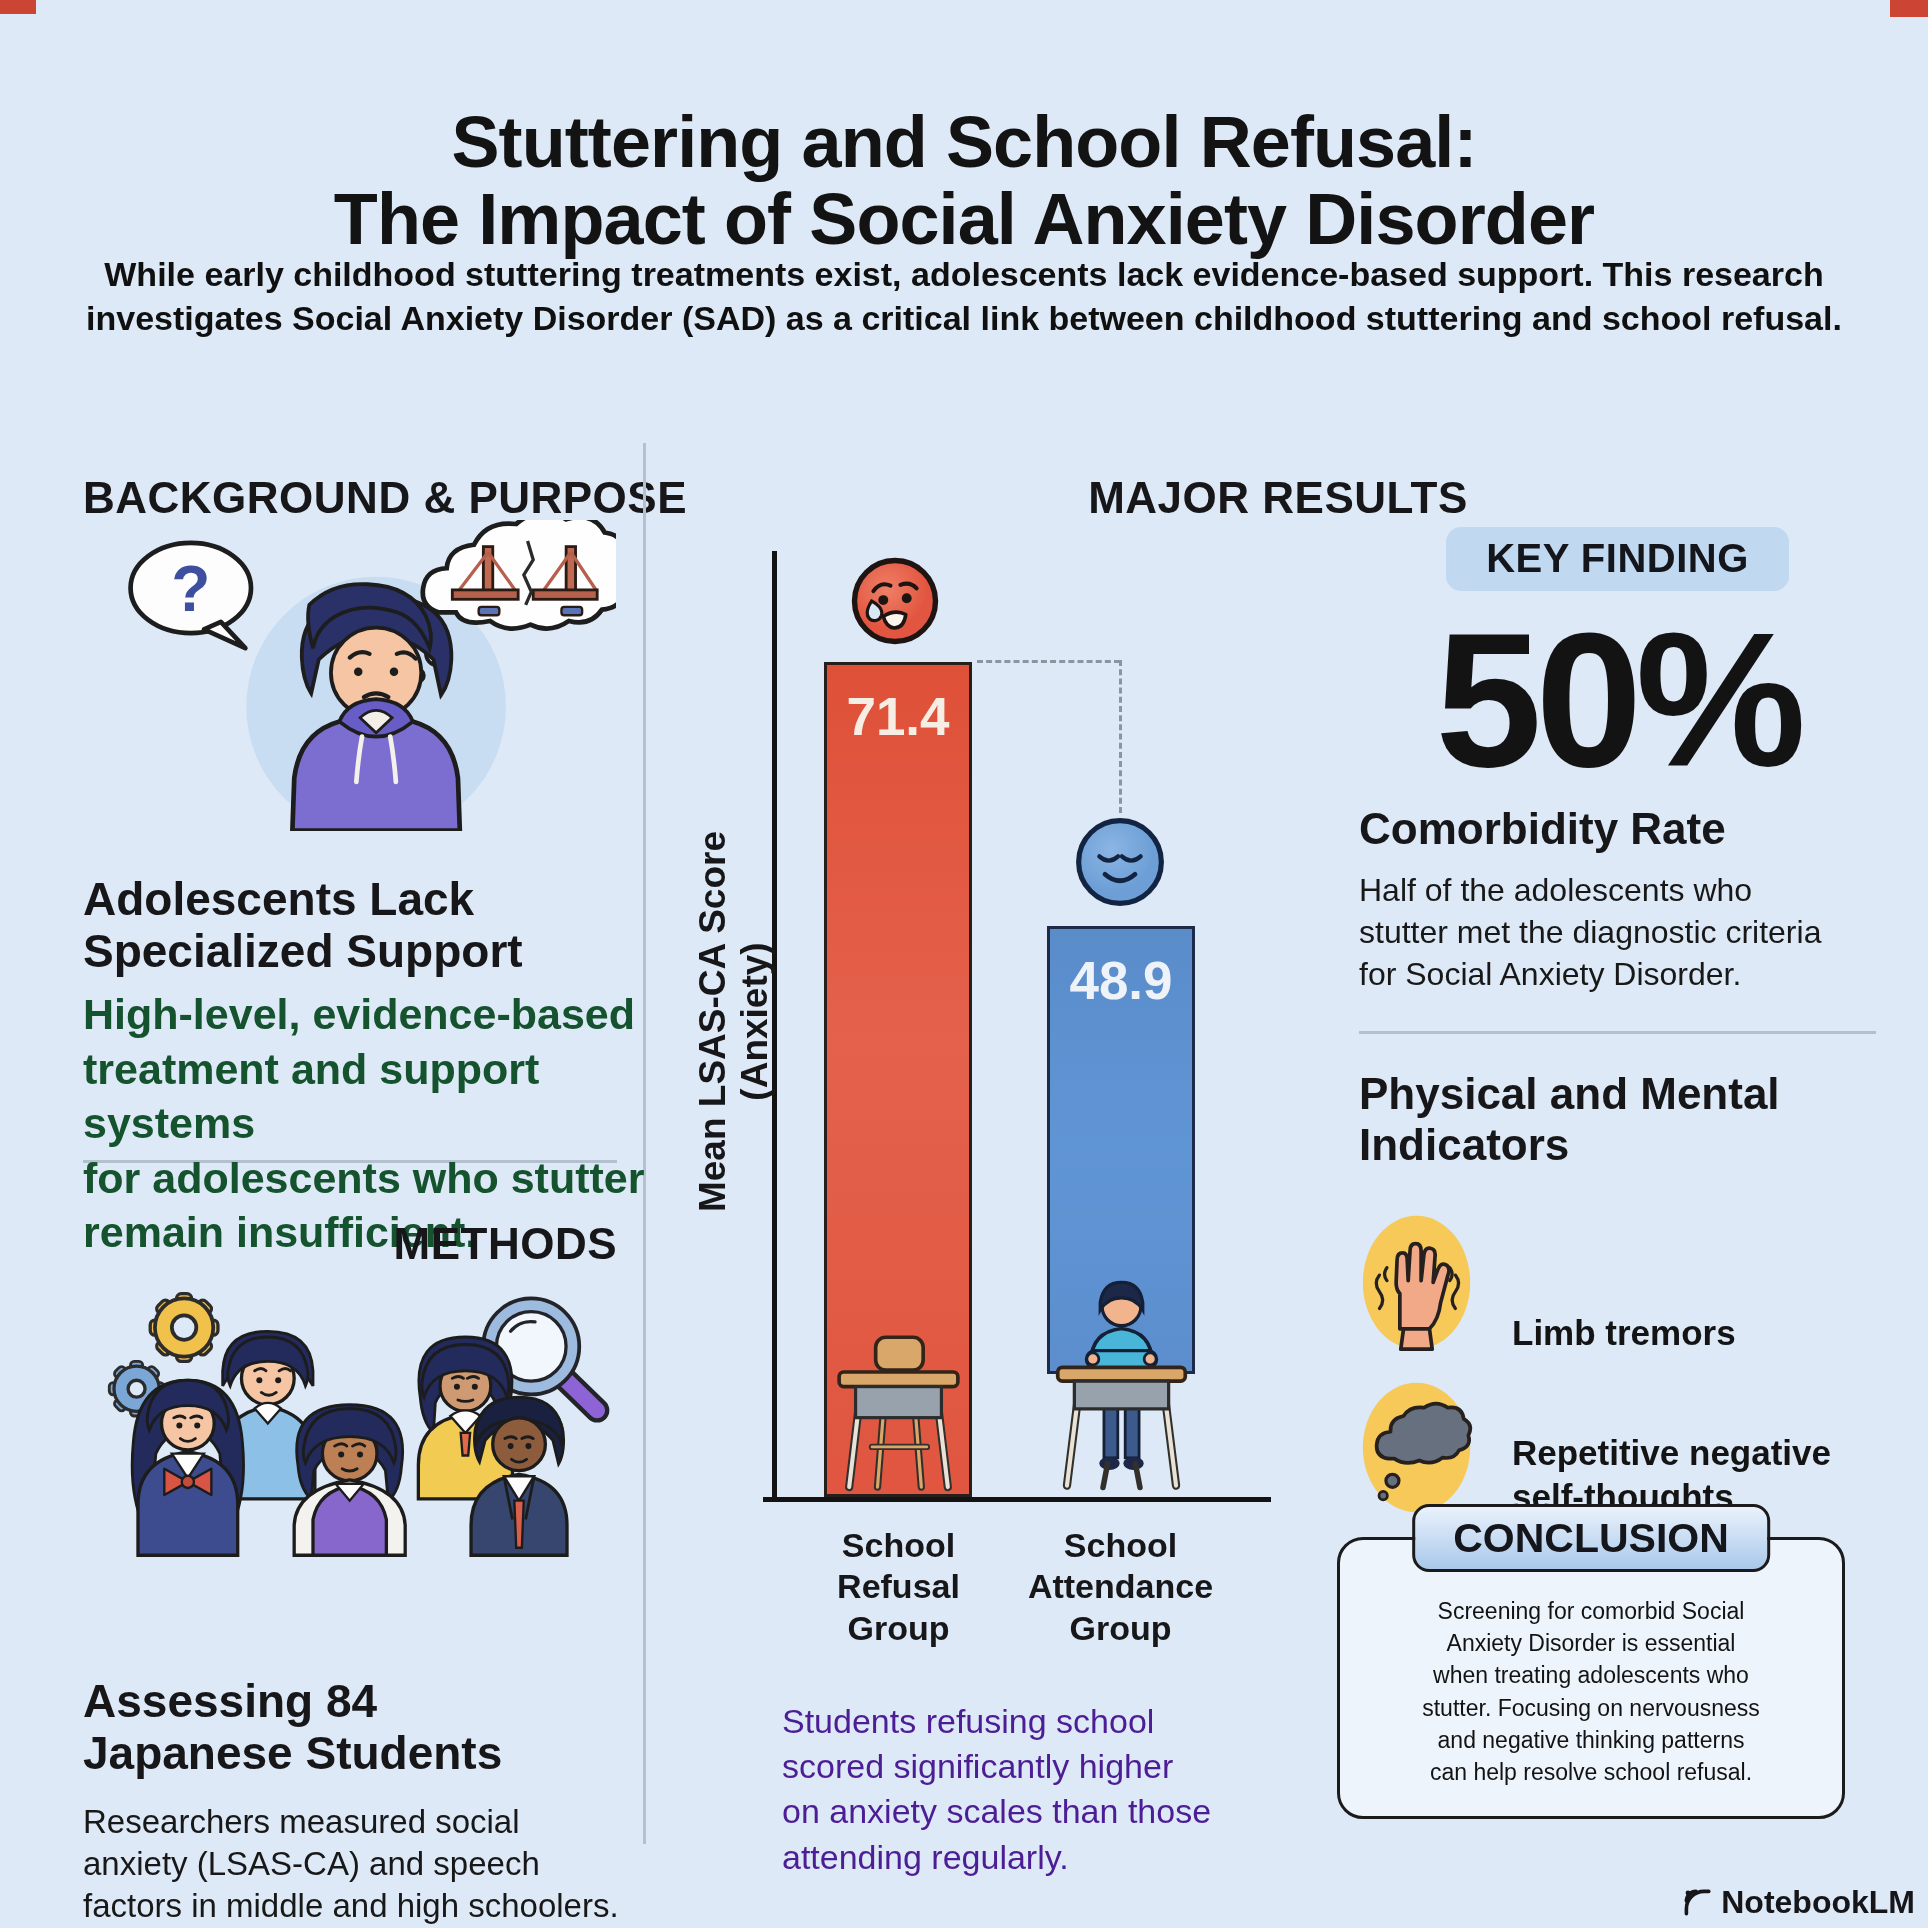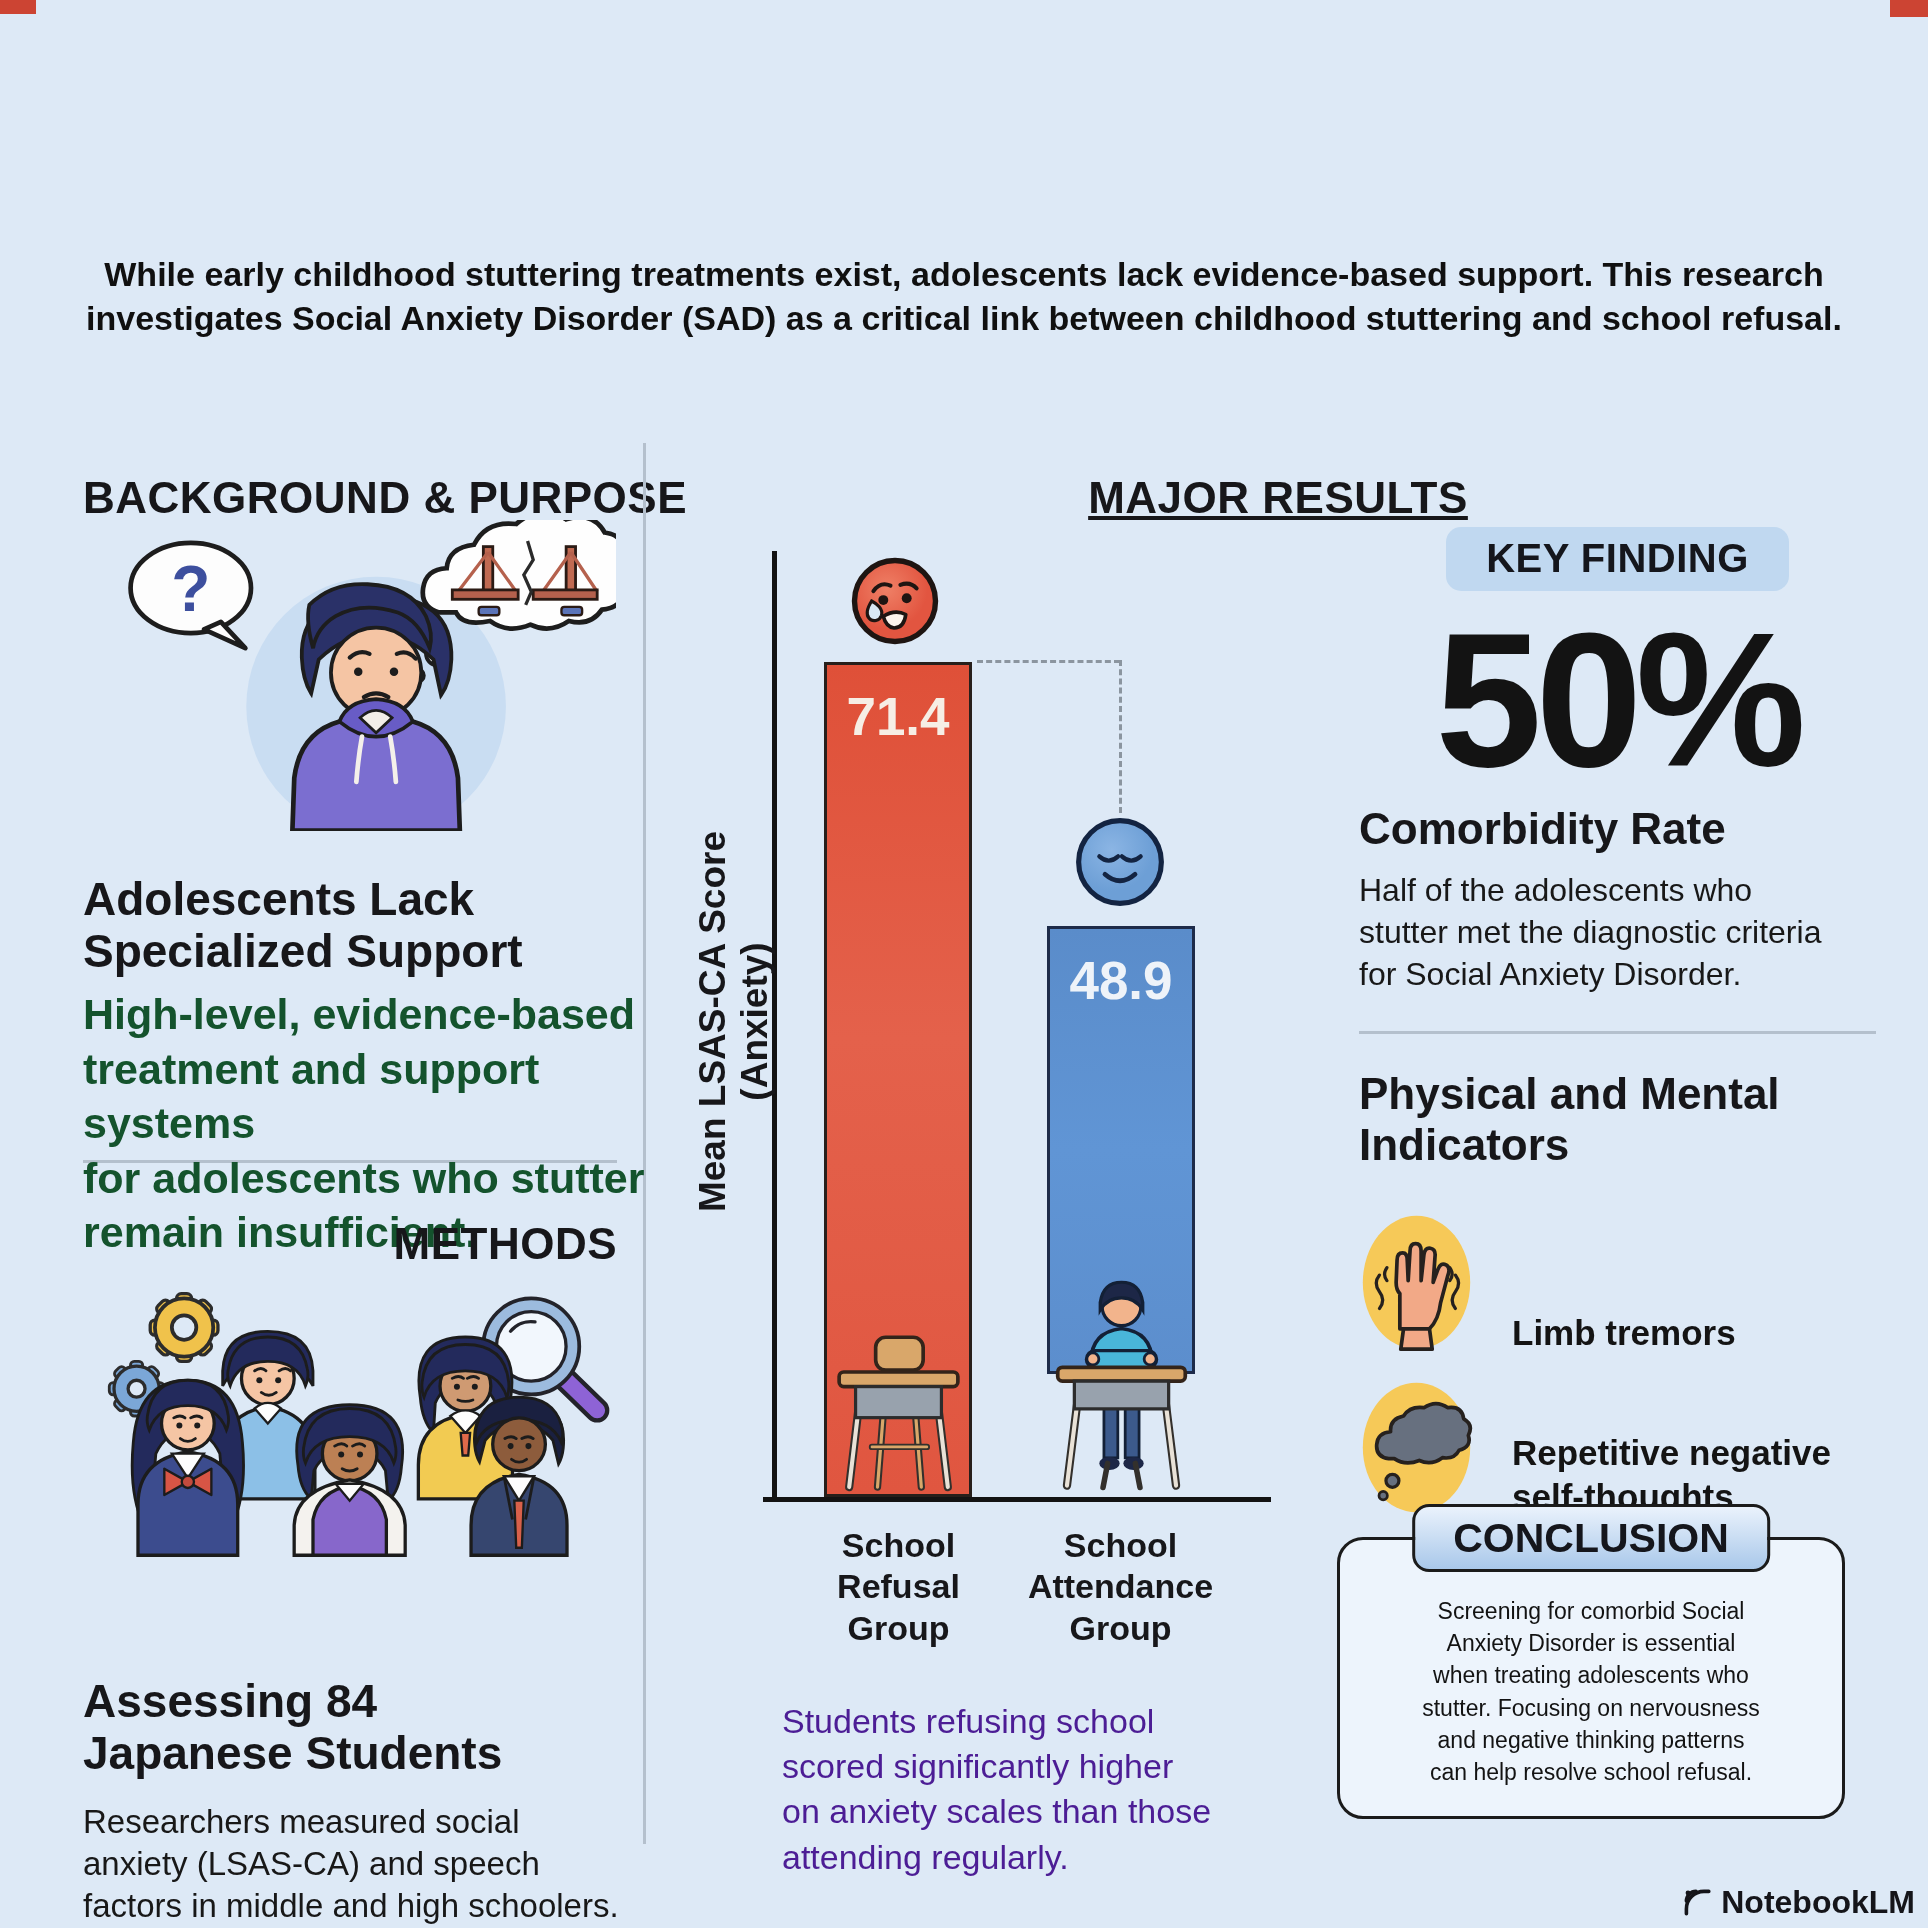--- a/index.html
+++ b/index.html
@@ -17,21 +17,21 @@
     font-size:34px;font-weight:600;line-height:1.3;color:#101010;}
 
   
   .artifact{position:absolute;background:#cc4433;}
   .artifact.a1{left:0;top:0;width:36px;height:14px;}
   .artifact.a2{right:0;top:0;width:38px;height:17px;}
 
   
   .sec-header{position:absolute;font-size:44px;font-weight:700;letter-spacing:0.5px;color:#17171a;}
   .bp-header{left:83px;top:473px;}
-  .mr-header{left:942px;top:473px;width:672px;text-align:center;text-decoration:underline;}
+  .mr-header{left:942px;top:473px;width:672px;text-align:center;}
   .v-divider{position:absolute;left:643px;top:443px;width:2.8px;height:1401px;background:#b4c0cd;}
   .h-divider-left{position:absolute;left:83px;top:1160px;width:534px;height:2.8px;background:#b4c0cd;}
 
   
   .hero-illo{position:absolute;left:108px;top:520px;width:508px;height:311px;}
   .bp-title{position:absolute;left:83px;top:827px;font-size:46px;font-weight:700;line-height:1.14;color:#17171a;}
   .bp-body{position:absolute;left:83px;top:944px;width:565px;font-size:43px;font-weight:700;line-height:1.27;color:#14532d;}
   .methods-header{left:83px;top:1219px;width:534px;text-align:right;}
   .methods-illo{position:absolute;left:89px;top:1273px;width:527px;height:350px;}
   .methods-title{position:absolute;left:83px;top:1629px;font-size:46px;font-weight:700;line-height:1.14;color:#17171a;}
@@ -88,20 +88,22 @@
   .footer-brand .brand-text{font-size:32px;font-weight:600;color:#15151a;}
 </style>
 </head>
 <body>
 
 <div class="canvas">
 
   <div class="artifact a1"></div>
   <div class="artifact a2"></div>
 
+  <h1 class="title ml">Stuttering and School Refusal:
+The Impact of Social Anxiety Disorder</h1>
   <p class="subtitle ml">While early childhood stuttering treatments exist, adolescents lack evidence-based support. This research
 investigates Social Anxiety Disorder (SAD) as a critical link between childhood stuttering and school refusal.</p>
 
   <div class="sec-header bp-header">BACKGROUND &amp; PURPOSE</div>
   <div class="sec-header mr-header">MAJOR RESULTS</div>
   <div class="v-divider"></div>
   <div class="h-divider-left"></div>
 
   <div class="hero-illo">
     <svg viewBox="0 0 540 330" width="508" height="311">

